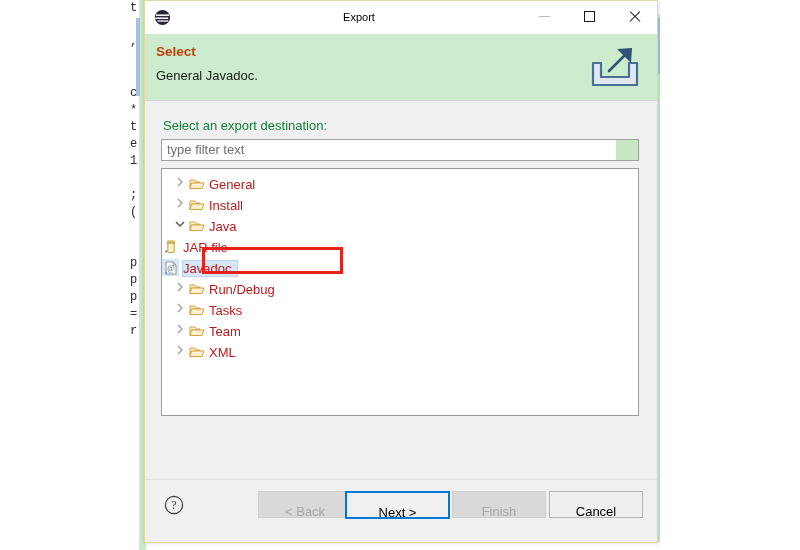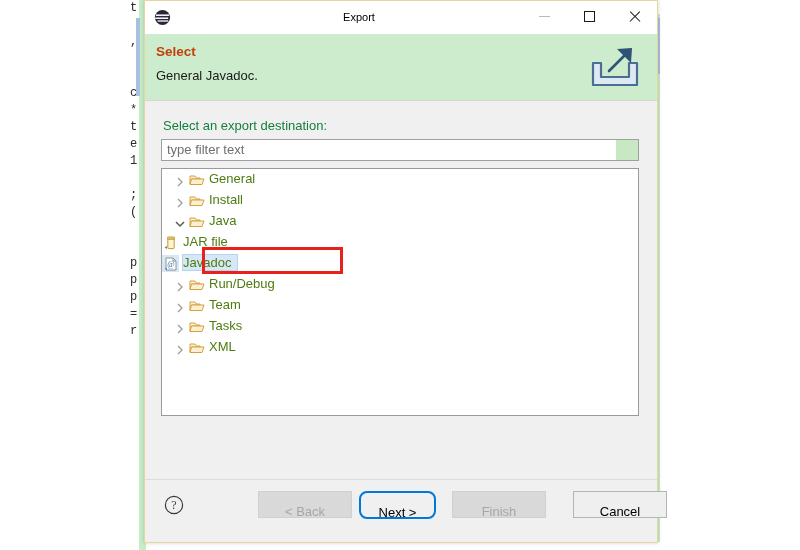--- a/index.html
+++ b/index.html
@@ -196,23 +196,23 @@
     background: #ffffff;
     border: 1px solid #9a9a9a;
     box-sizing: border-box;
     overflow: hidden;
     padding-top: 2px;
   }
   .tree-row {
     position: relative;
     height: 21px;
     display: flex;
-    align-items: flex-start;
+    align-items: flex-end;
     font-size: 13px;
-    color: #4d7c0f;
+    color: #b91c1c;
     cursor: default;
     white-space: nowrap;
   }
   .tree-row .chev {
     width: 16px; height: 21px;
     display: flex; align-items: center; justify-content: center;
     flex: 0 0 auto;
   }
   .tree-row .ticon {
     width: 17px; height: 17px;
@@ -267,23 +267,23 @@
     color: #000000;
     cursor: default;
     padding: 12px;
   }
   .btn.disabled { color: #a6a6a6; background: #d9d9d9; border-color: #d0d0d0; }
   .btn.primary {
     background: #f0f0f0;
     border: 2px solid #0078d7;
     color: #000000;
   }
-  .btn.plain { background: #efefef; border: 1px solid #b5b5b5; margin-left: 24px; }
+  .btn.plain { background: #efefef; border: 1px solid #b5b5b5; }
   .btn-back   { left: 113px; width: 94px; }
-  .btn-next   { left: 214px; width: 77px; border-radius: 8px; }
+  .btn-next   { left: 200px; width: 105px; }
   .btn-finish { left: 307px; width: 94px; }
   .btn-cancel { left: 404px; width: 94px; }
 </style>
 </head>
 <body>
 
 <div id="root">
 
   <div class="bg-editor">
     <div class="bg-right-panel"></div>
@@ -451,36 +451,36 @@
             <svg width="8" height="10" viewBox="0 0 8 10">
                 <path d="M2 1 L6 5 L2 9" fill="none" stroke="#a0a0a0" stroke-width="1.4"></path>
               </svg>
           </span>
           <span class="ticon">
             <svg width="16" height="14" viewBox="0 0 16 14">
               <path d="M1 3 H6 L7.5 5 H11 V6 H2.5 L1 11 Z" fill="#fdf0d2" stroke="#d5a13c" stroke-width="1"></path>
               <path d="M2.5 6 H15 L13 11.5 H1 Z" fill="#fdf0d2" stroke="#d5a13c" stroke-width="1"></path>
             </svg>
           </span>
-          <span class="tlabel">Team</span>
+          <span class="tlabel">Tasks</span>
         </div>
 
         <div class="tree-row indent-0">
           <span class="chev">
             <svg width="8" height="10" viewBox="0 0 8 10">
                 <path d="M2 1 L6 5 L2 9" fill="none" stroke="#a0a0a0" stroke-width="1.4"></path>
               </svg>
           </span>
           <span class="ticon">
             <svg width="16" height="14" viewBox="0 0 16 14">
               <path d="M1 3 H6 L7.5 5 H11 V6 H2.5 L1 11 Z" fill="#fdf0d2" stroke="#d5a13c" stroke-width="1"></path>
               <path d="M2.5 6 H15 L13 11.5 H1 Z" fill="#fdf0d2" stroke="#d5a13c" stroke-width="1"></path>
             </svg>
           </span>
-          <span class="tlabel">Tasks</span>
+          <span class="tlabel">Team</span>
         </div>
 
         <div class="tree-row indent-0">
           <span class="chev">
             <svg width="8" height="10" viewBox="0 0 8 10">
                 <path d="M2 1 L6 5 L2 9" fill="none" stroke="#a0a0a0" stroke-width="1.4"></path>
               </svg>
           </span>
           <span class="ticon">
             <svg width="16" height="14" viewBox="0 0 16 14">

